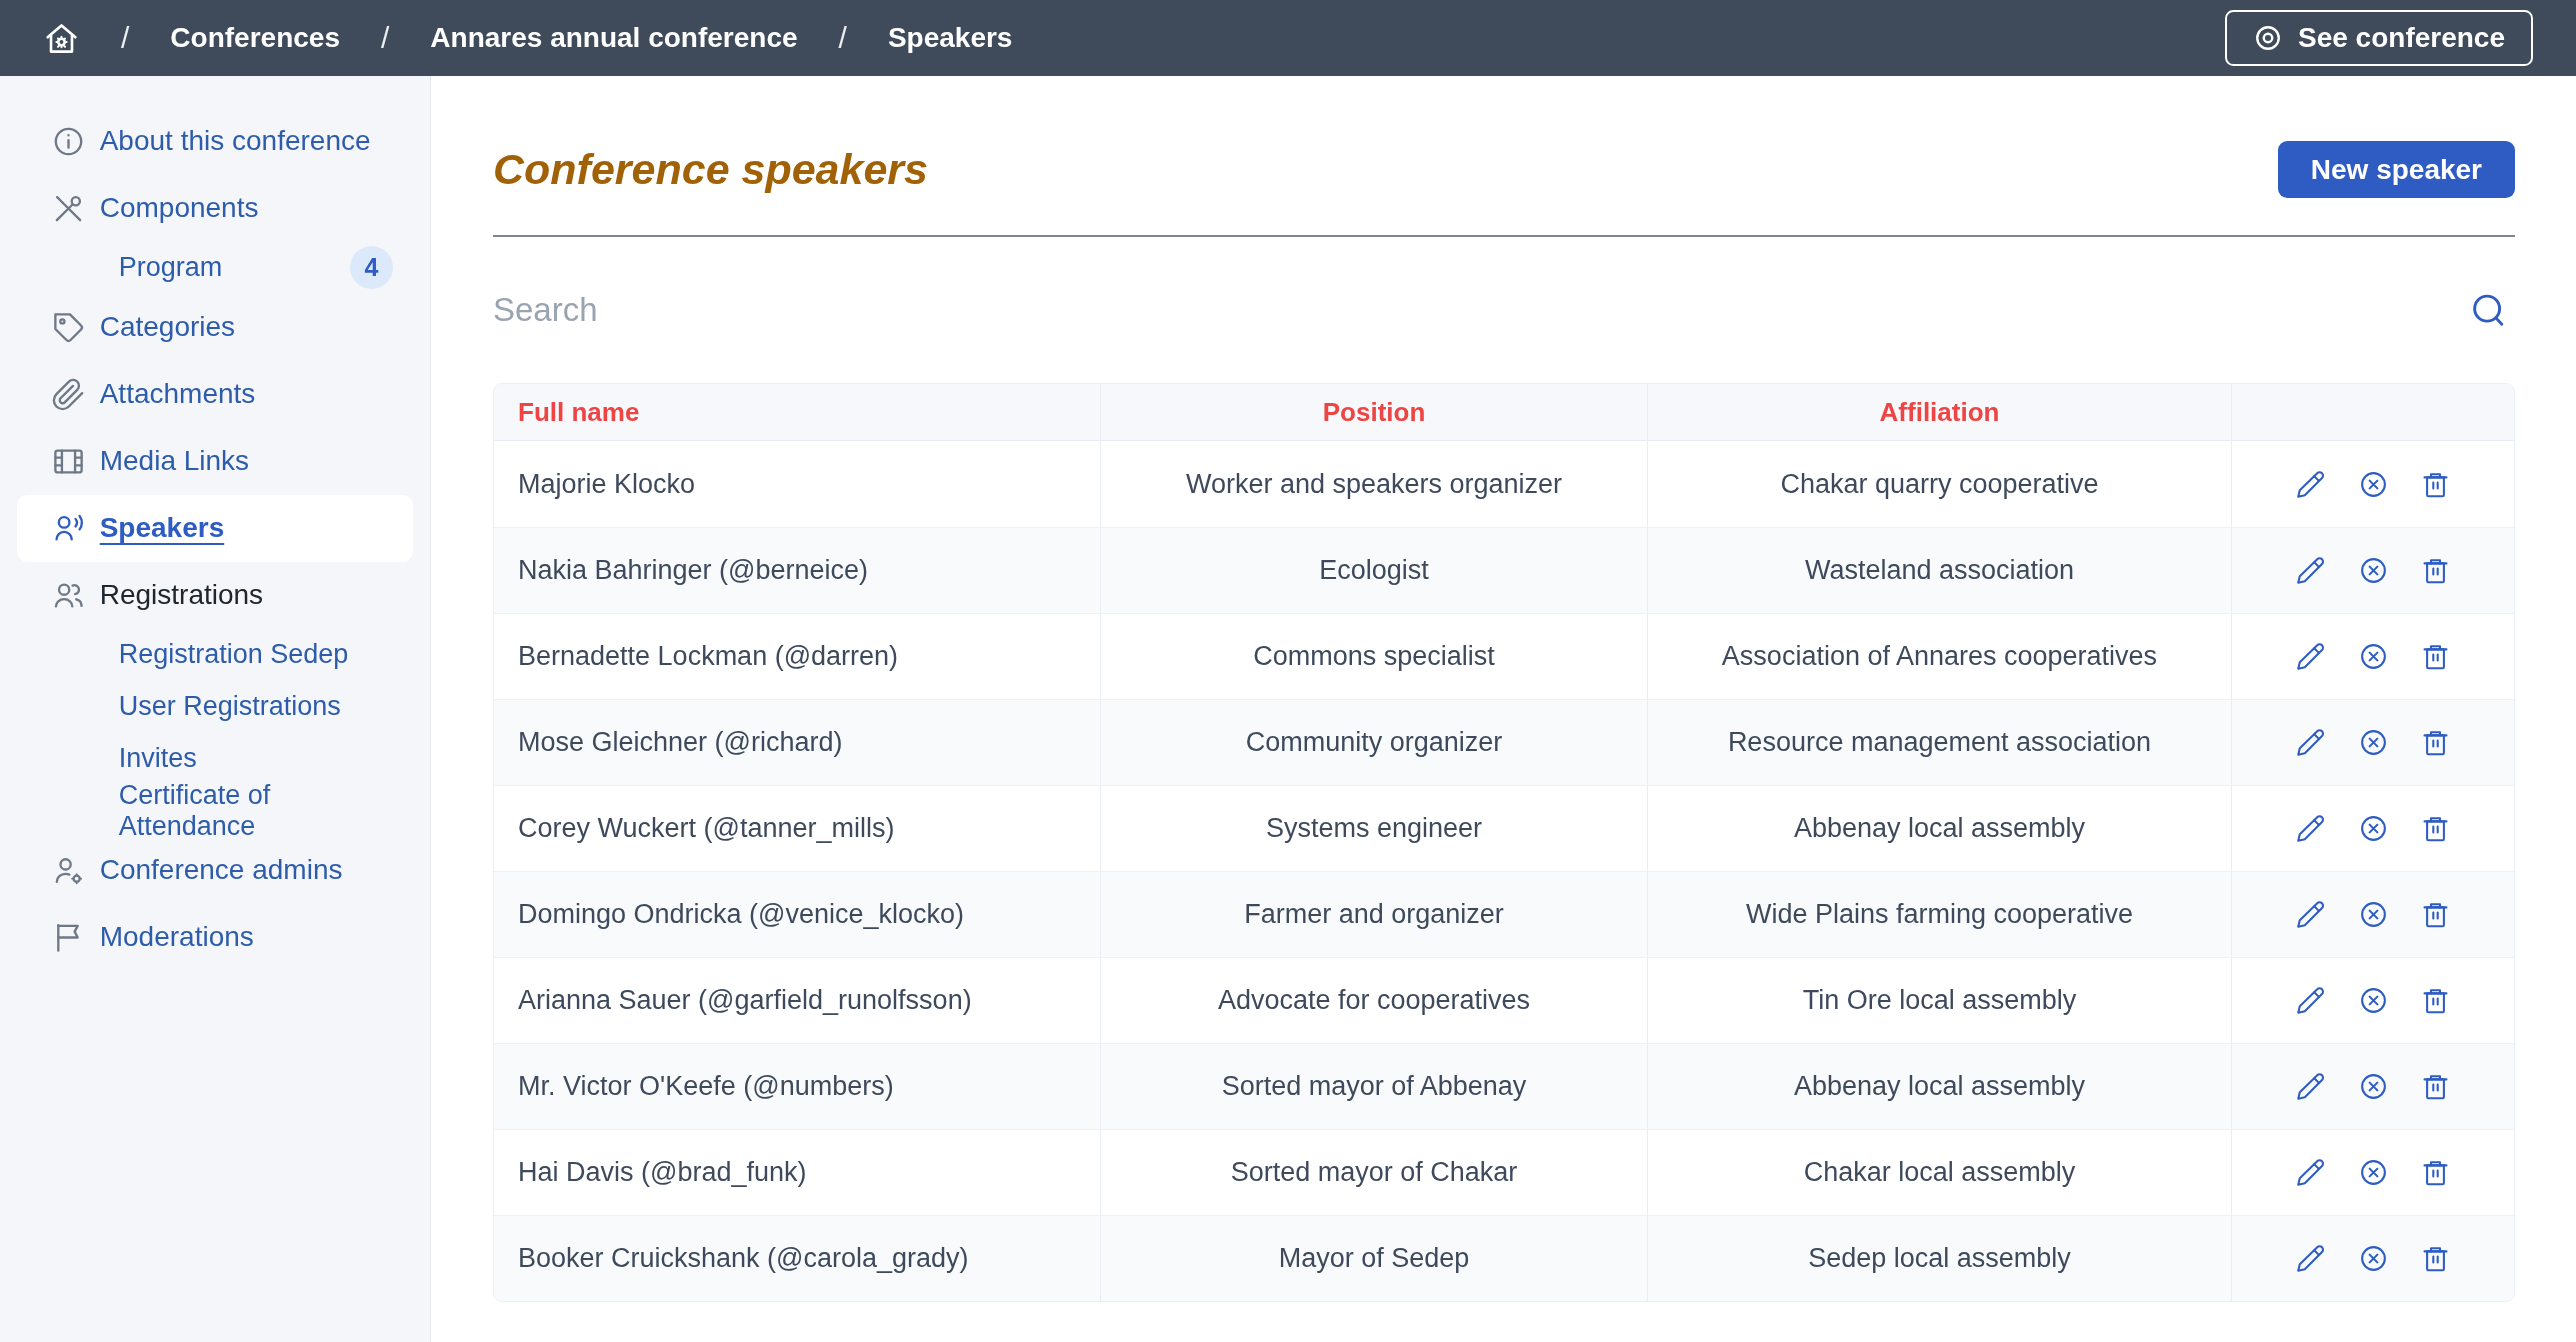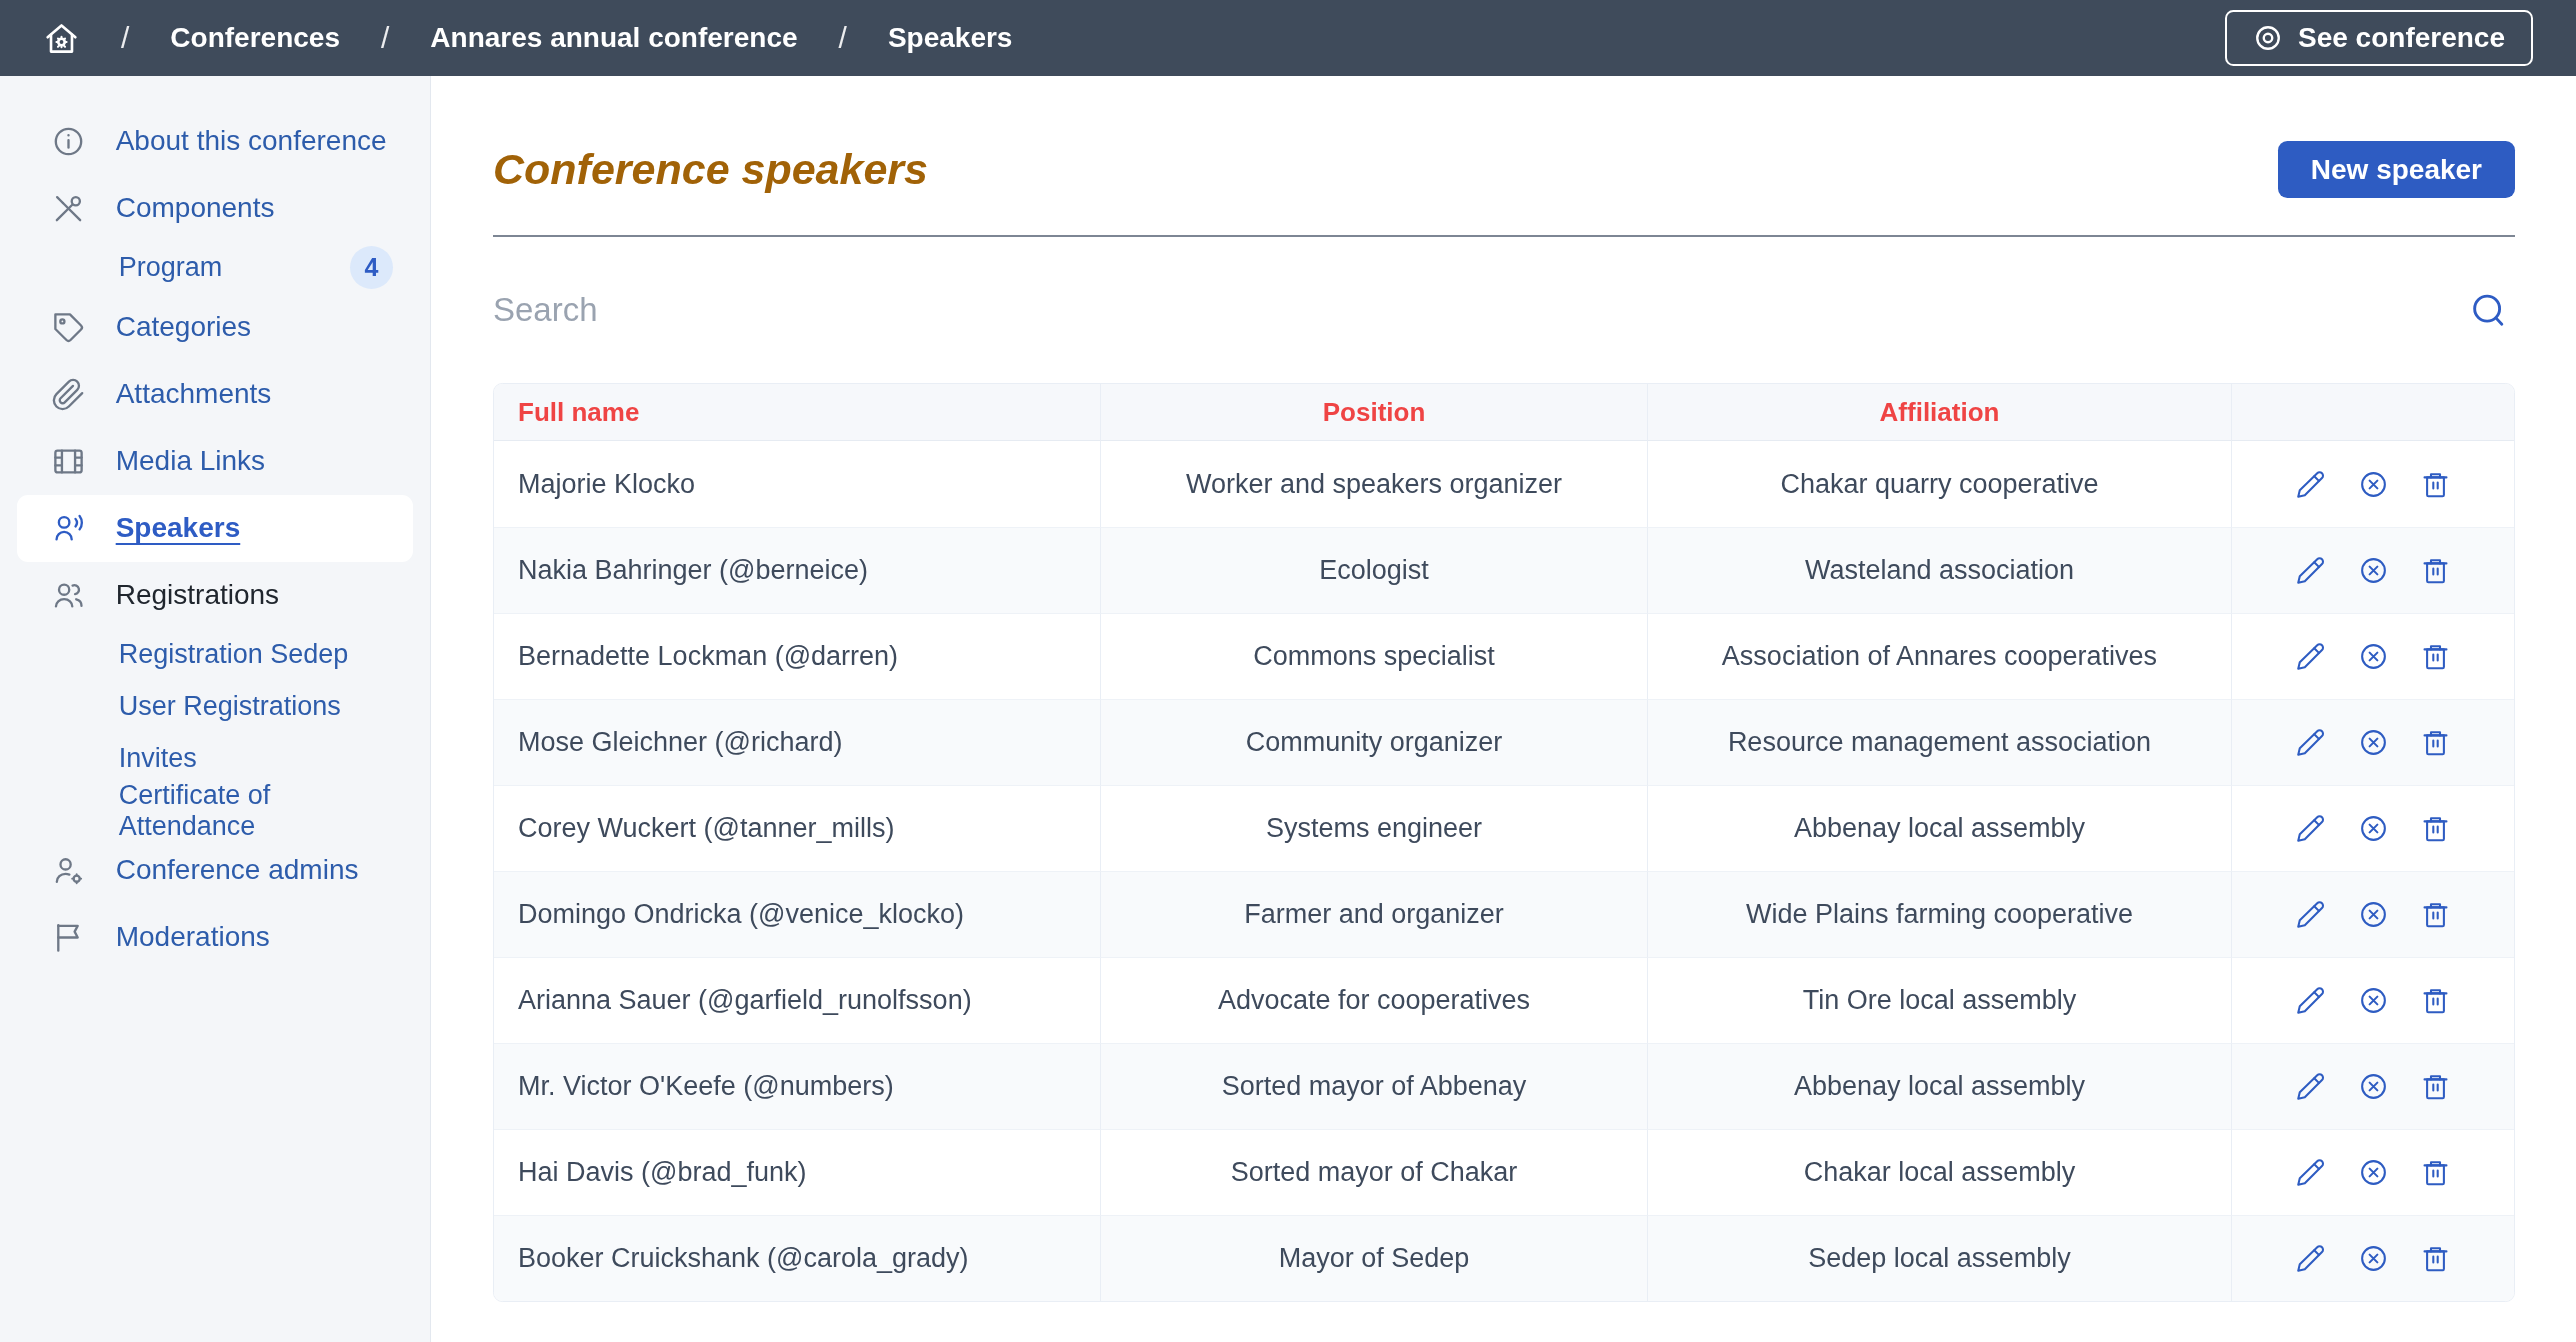--- a/index.html
+++ b/index.html
@@ -42,21 +42,21 @@
   }
   .see-conference svg{width:30px;height:30px;display:block;}
   
   .layout{display:flex;height:1267px;}
   .sidebar{
     width:431px;flex:0 0 431px;background:var(--sidebar-bg);
     border-right:0.9px solid #e3e8ef;padding-top:31.5px;
   }
   .sidebar ul{list-style:none;margin:0;padding:0;}
   .sidebar li{
-    display:flex;align-items:center;gap:30px;
+    display:flex;align-items:center;gap:14px;
     margin:0 16.7px;padding:0 20.4px 0 34px;
     font-size:28px;color:var(--sidebar-link);cursor:pointer;
   }
   .sidebar li.main{height:67px;}
   .sidebar li.sub{height:52px;padding-left:102px;font-size:27px;}
   .sidebar li.plain{color:#20262e;cursor:default;}
   .sidebar li.active{
     background:#fff;border-radius:11px;
   }
   .sidebar li.active .side-label{

